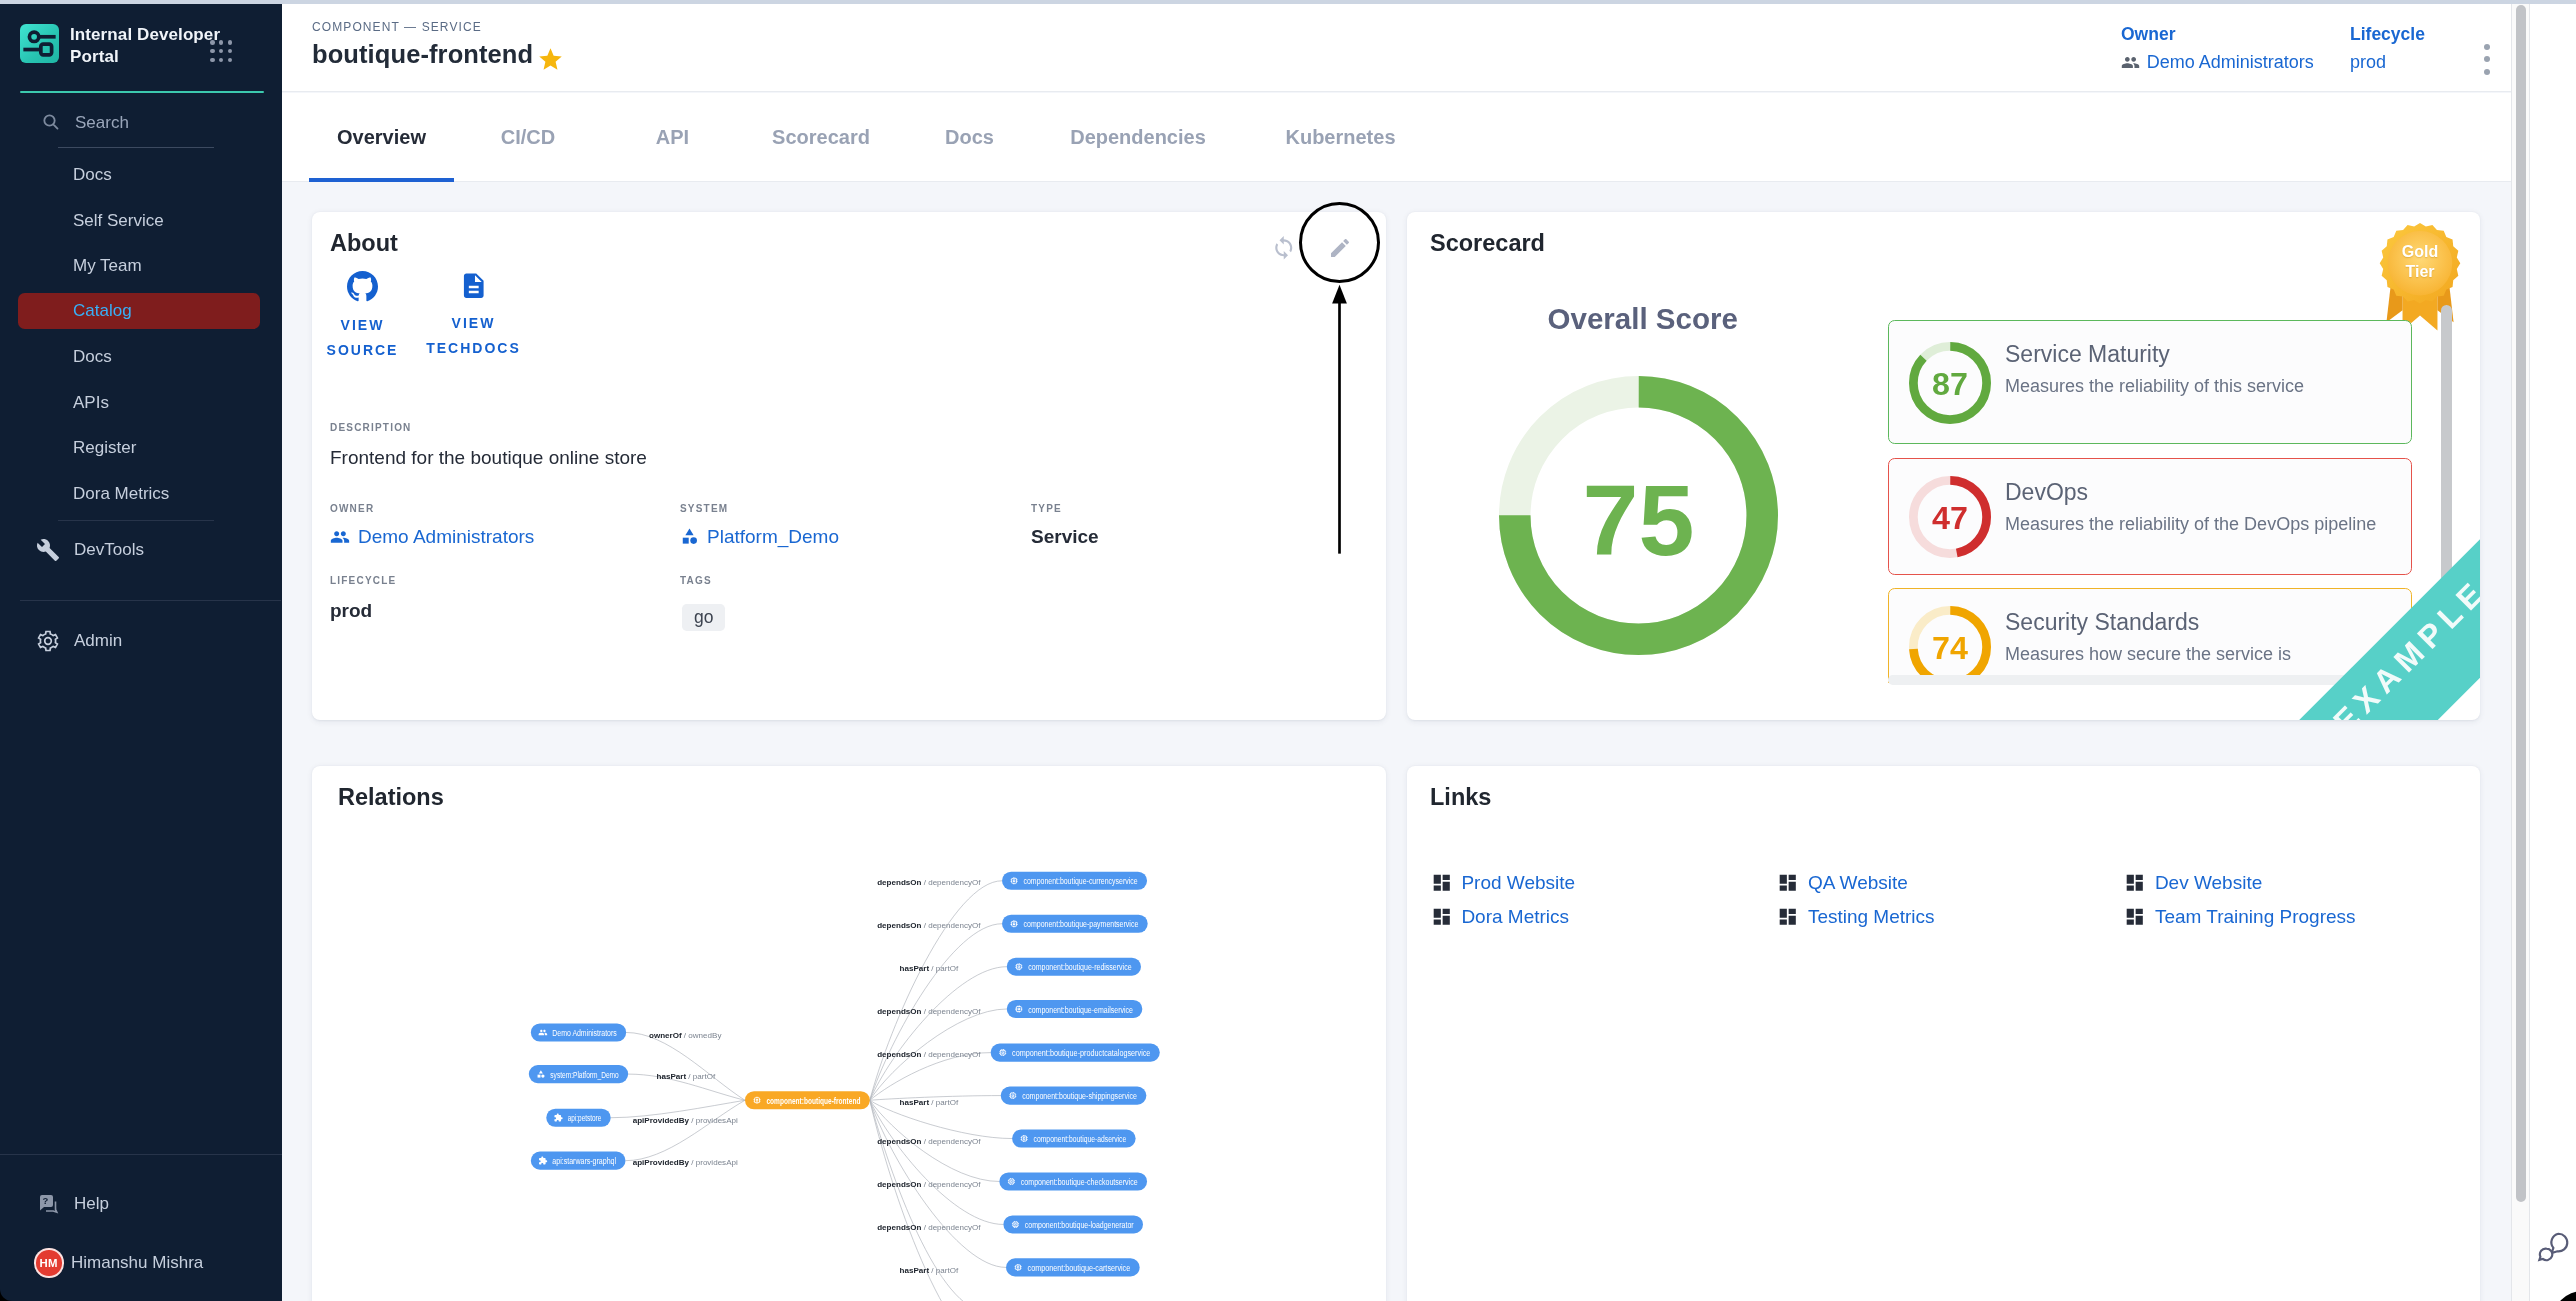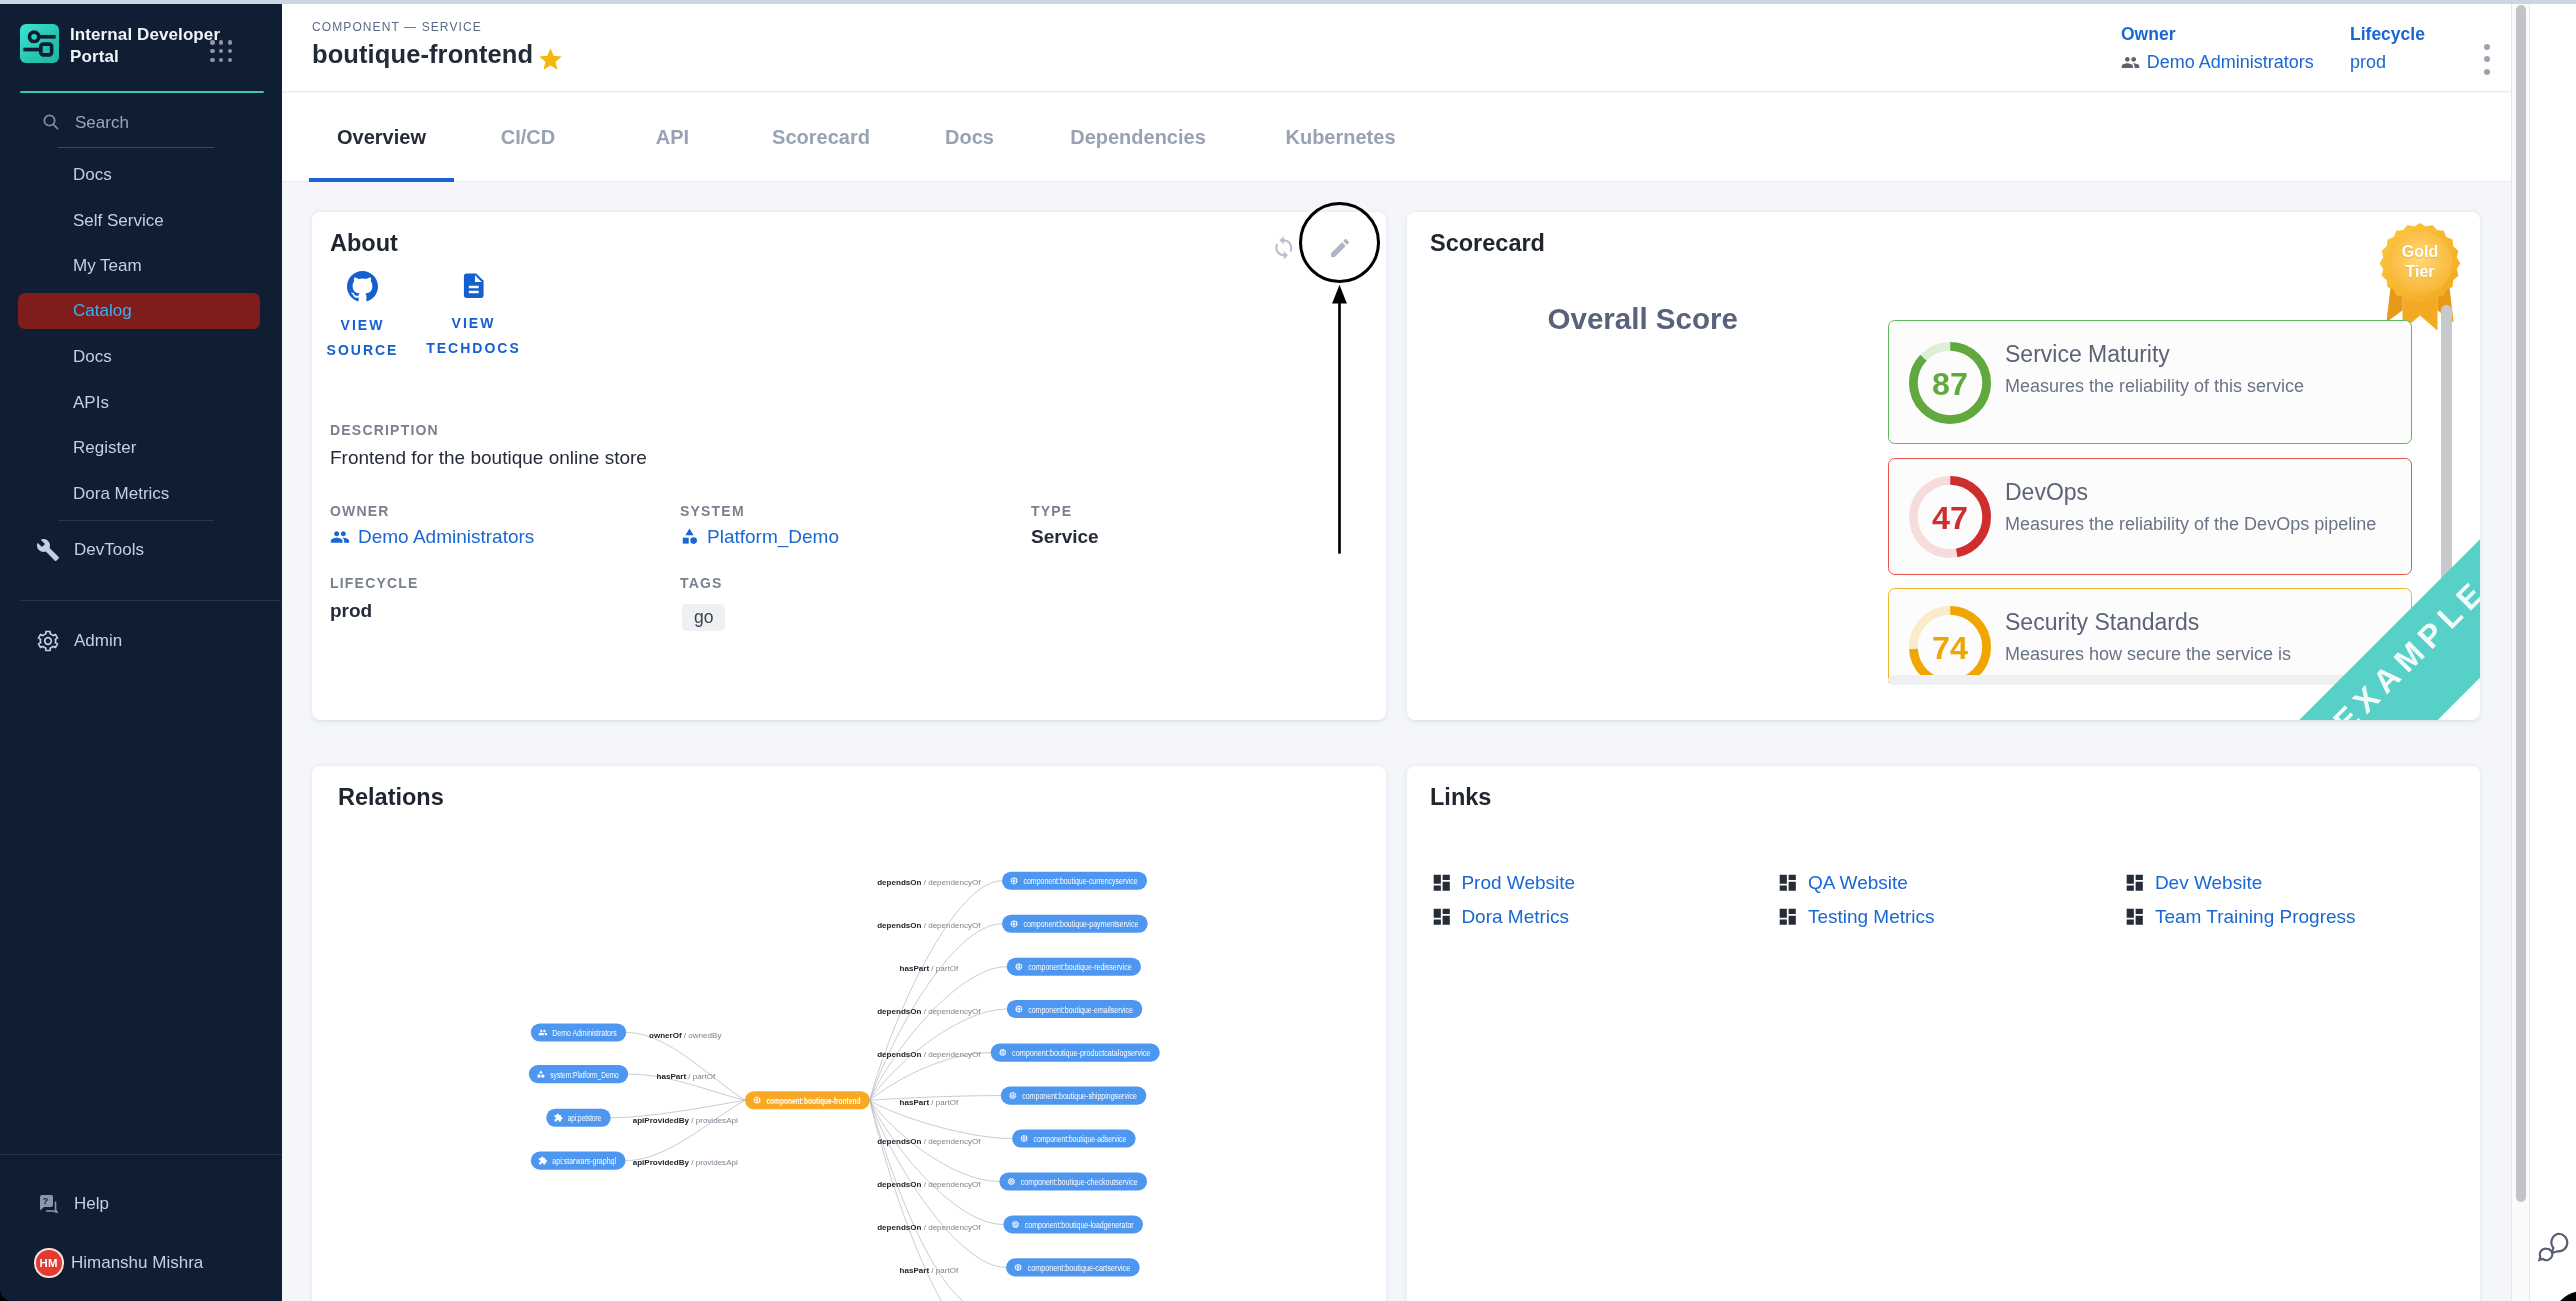--- a/index.html
+++ b/index.html
@@ -55,21 +55,21 @@
 
   .content { position:absolute; left:0; top:178px; width:2229px; height:1119px; background:#f4f6fa; }
   .card { position:absolute; background:#fff; border-radius:8px; box-shadow:0 1.3px 6.7px rgba(25,39,70,.07), 0 0.7px 2px rgba(25,39,70,.05); }
   .card-title { position:absolute; font-size:23.5px; font-weight:700; color:#20262f; }
 
   
   #about { left:30px; top:29.5px; width:1074px; height:508px; }
   .icon-btn { position:absolute; width:38px; height:38px; display:flex; align-items:center; justify-content:center; cursor:pointer; }
   .about-link { position:absolute; width:121px; text-align:center; cursor:pointer; }
   .about-link .alabel { margin-top:9.4px; font-size:14px; font-weight:700; letter-spacing:2px; color:#1460cf; line-height:25px; white-space:pre-line; }
-  .flabel { position:absolute; font-size:14px; font-weight:600; letter-spacing:1.2px; color:#79818f; }
+  .flabel { position:absolute; font-size:10px; font-weight:600; letter-spacing:1.2px; color:#79818f; }
   .fvalue { position:absolute; font-size:19px; color:#252b37; display:flex; align-items:center; gap:8px; white-space:nowrap; }
   .fvalue.link { color:#1967d2; cursor:pointer; }
   .fvalue.bold { font-weight:700; }
   .chip { position:absolute; background:#eef0f3; border-radius:4.7px; font-size:17.5px; color:#3c434f; padding:3.4px 12px; }
 
   
   #scorecard { left:1125px; top:29.5px; width:1073px; height:508px; overflow:hidden; }
   .overall-label { position:absolute; font-size:29.5px; font-weight:700; color:#5a617c; width:470px; text-align:center; left:0.7px; top:90px; }
   .metric-card { position:absolute; left:0; width:524px; background:#fcfcfd; border-radius:6.7px; border:1.3px solid; }
   .metric-title { position:absolute; left:116px; top:20px; font-size:23px; color:#5b6375; }
@@ -318,20 +318,25 @@
             <path d="M44 110 L44 170 L70 148 L96 170 L96 110 Z" fill="#f3a922"></path>
             <path d="M26 106 L20 158 L44 140 L44 106 Z" fill="#e8991a"></path>
             <path d="M114 106 L120 158 L96 140 L96 106 Z" fill="#e8991a"></path>
             <path id="scallop" fill="url(#bgrad)" d="M70.0,10.0L78.7,15.2L88.5,12.9L95.2,20.5L105.3,21.5L109.2,30.8L118.5,34.7L119.5,44.8L127.1,51.5L124.8,61.3L130.0,70.0L124.8,78.7L127.1,88.5L119.5,95.2L118.5,105.3L109.2,109.2L105.3,118.5L95.2,119.5L88.5,127.1L78.7,124.8L70.0,130.0L61.3,124.8L51.5,127.1L44.8,119.5L34.7,118.5L30.8,109.2L21.5,105.3L20.5,95.2L12.9,88.5L15.2,78.7L10.0,70.0L15.2,61.3L12.9,51.5L20.5,44.8L21.5,34.7L30.8,30.8L34.7,21.5L44.8,20.5L51.5,12.9L61.3,15.2Z"></path>
             <circle cx="70" cy="70" r="48" fill="url(#bgrad2)"></circle>
           </svg>
           <div class="badge-txt"><span>Gold</span><br><span>Tier</span></div>
         </div>
 
         <div class="overall-label">Overall Score</div>
+        <div id="overall-donut" style="position:absolute; left:92px; top:164px;"><svg width="279" height="279" viewBox="0 0 416 416">
+    <circle cx="208" cy="208" r="184.5" fill="none" stroke="#ebf3e6" stroke-width="47"></circle>
+    <circle cx="208" cy="208" r="184.5" fill="none" stroke="#6db350" stroke-width="47" stroke-dasharray="869.4357668809753 289.8119222936584" stroke-dashoffset="289.8119222936584"></circle>
+    <text x="208" y="208" text-anchor="middle" dominant-baseline="central" dy="6" font-size="150" font-weight="bold" fill="#6db350" font-family="Liberation Sans, DejaVu Sans, sans-serif">75</text>
+  </svg></div>
 
         <div class="metrics-viewport" id="metrics-list">
             <div class="metric-card" style="top: 0px; height: 124px; border-color: rgb(92, 184, 92);">
               <div style="position: absolute; left: 19.5px; top: 21px;"><svg width="82" height="82" viewBox="0 0 122 122">
     <circle cx="61" cy="61" r="54.5" fill="none" stroke="#dfeed8" stroke-width="13"></circle>
     <circle cx="61" cy="61" r="54.5" fill="none" stroke="#61a93f" stroke-width="13" stroke-dasharray="297.9172313399201 44.516367901367346" stroke-dashoffset="85.60839981032186"></circle>
     <text x="61" y="61" text-anchor="middle" dominant-baseline="central" dy="1.92" font-size="48" font-weight="bold" fill="#61a93f" font-family="Liberation Sans, DejaVu Sans, sans-serif">87</text>
   </svg></div>
               <div class="metric-title">Service Maturity</div>
               <div class="metric-desc">Measures the reliability of this service</div>

